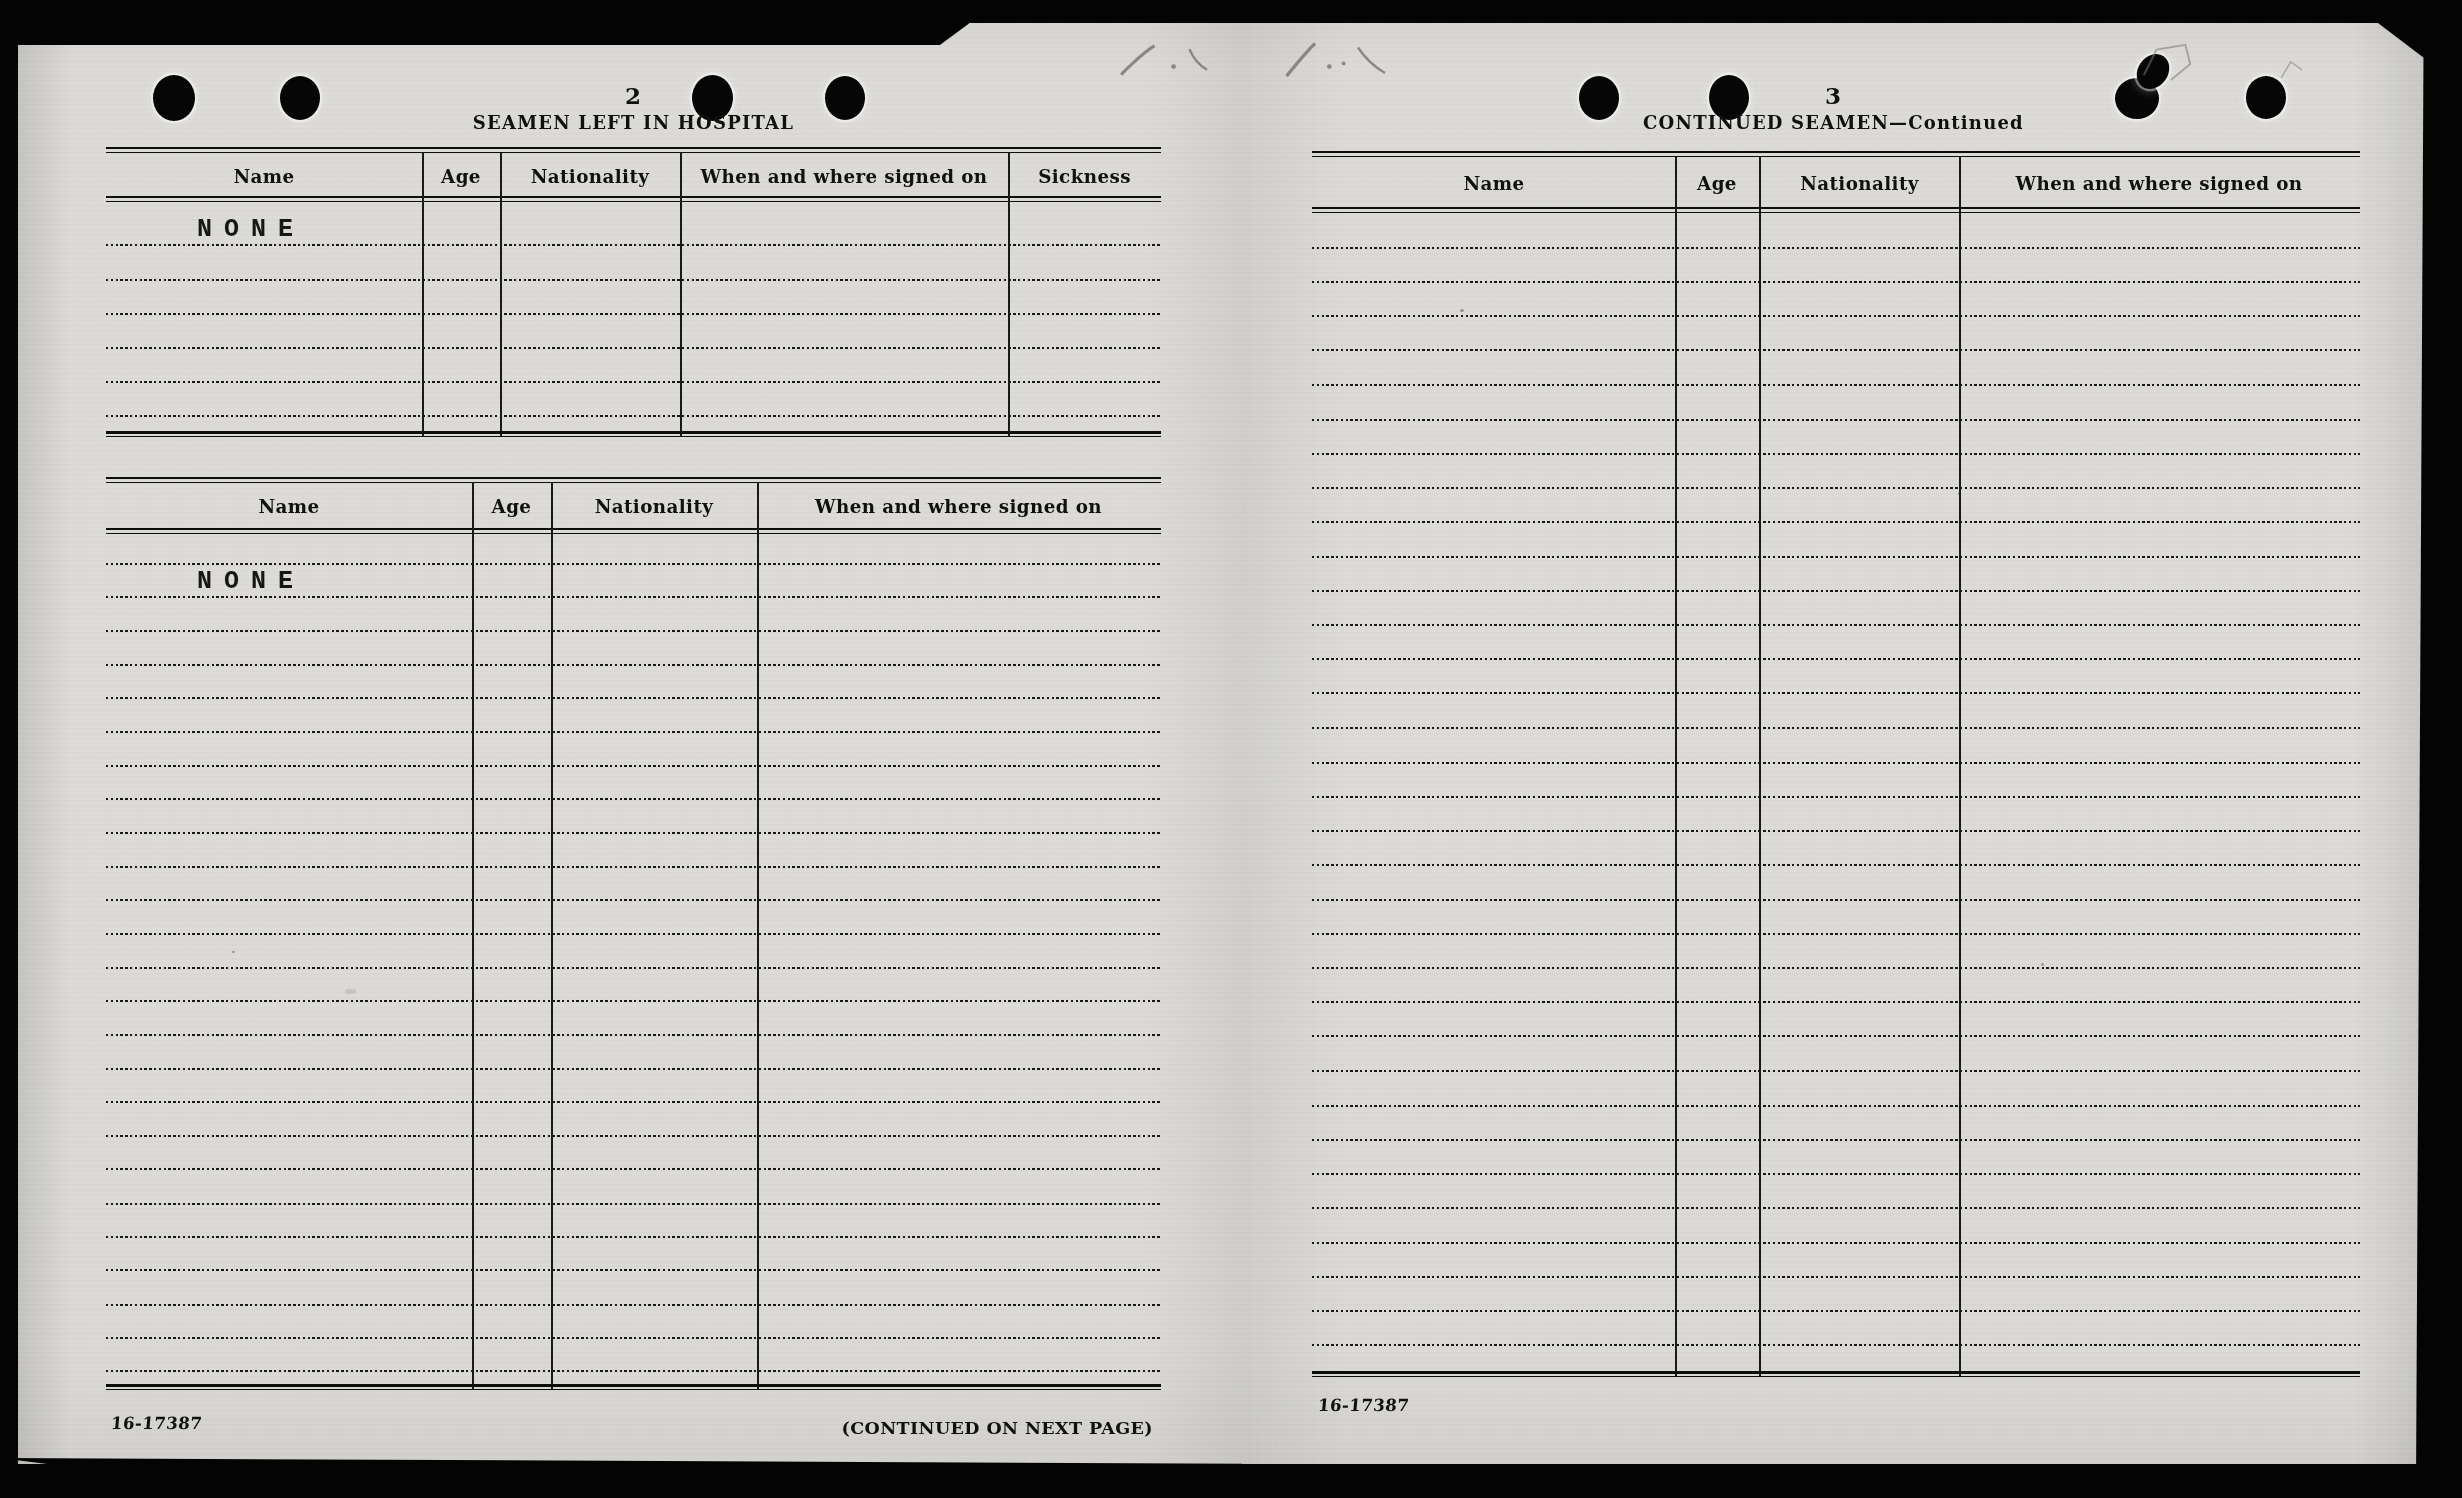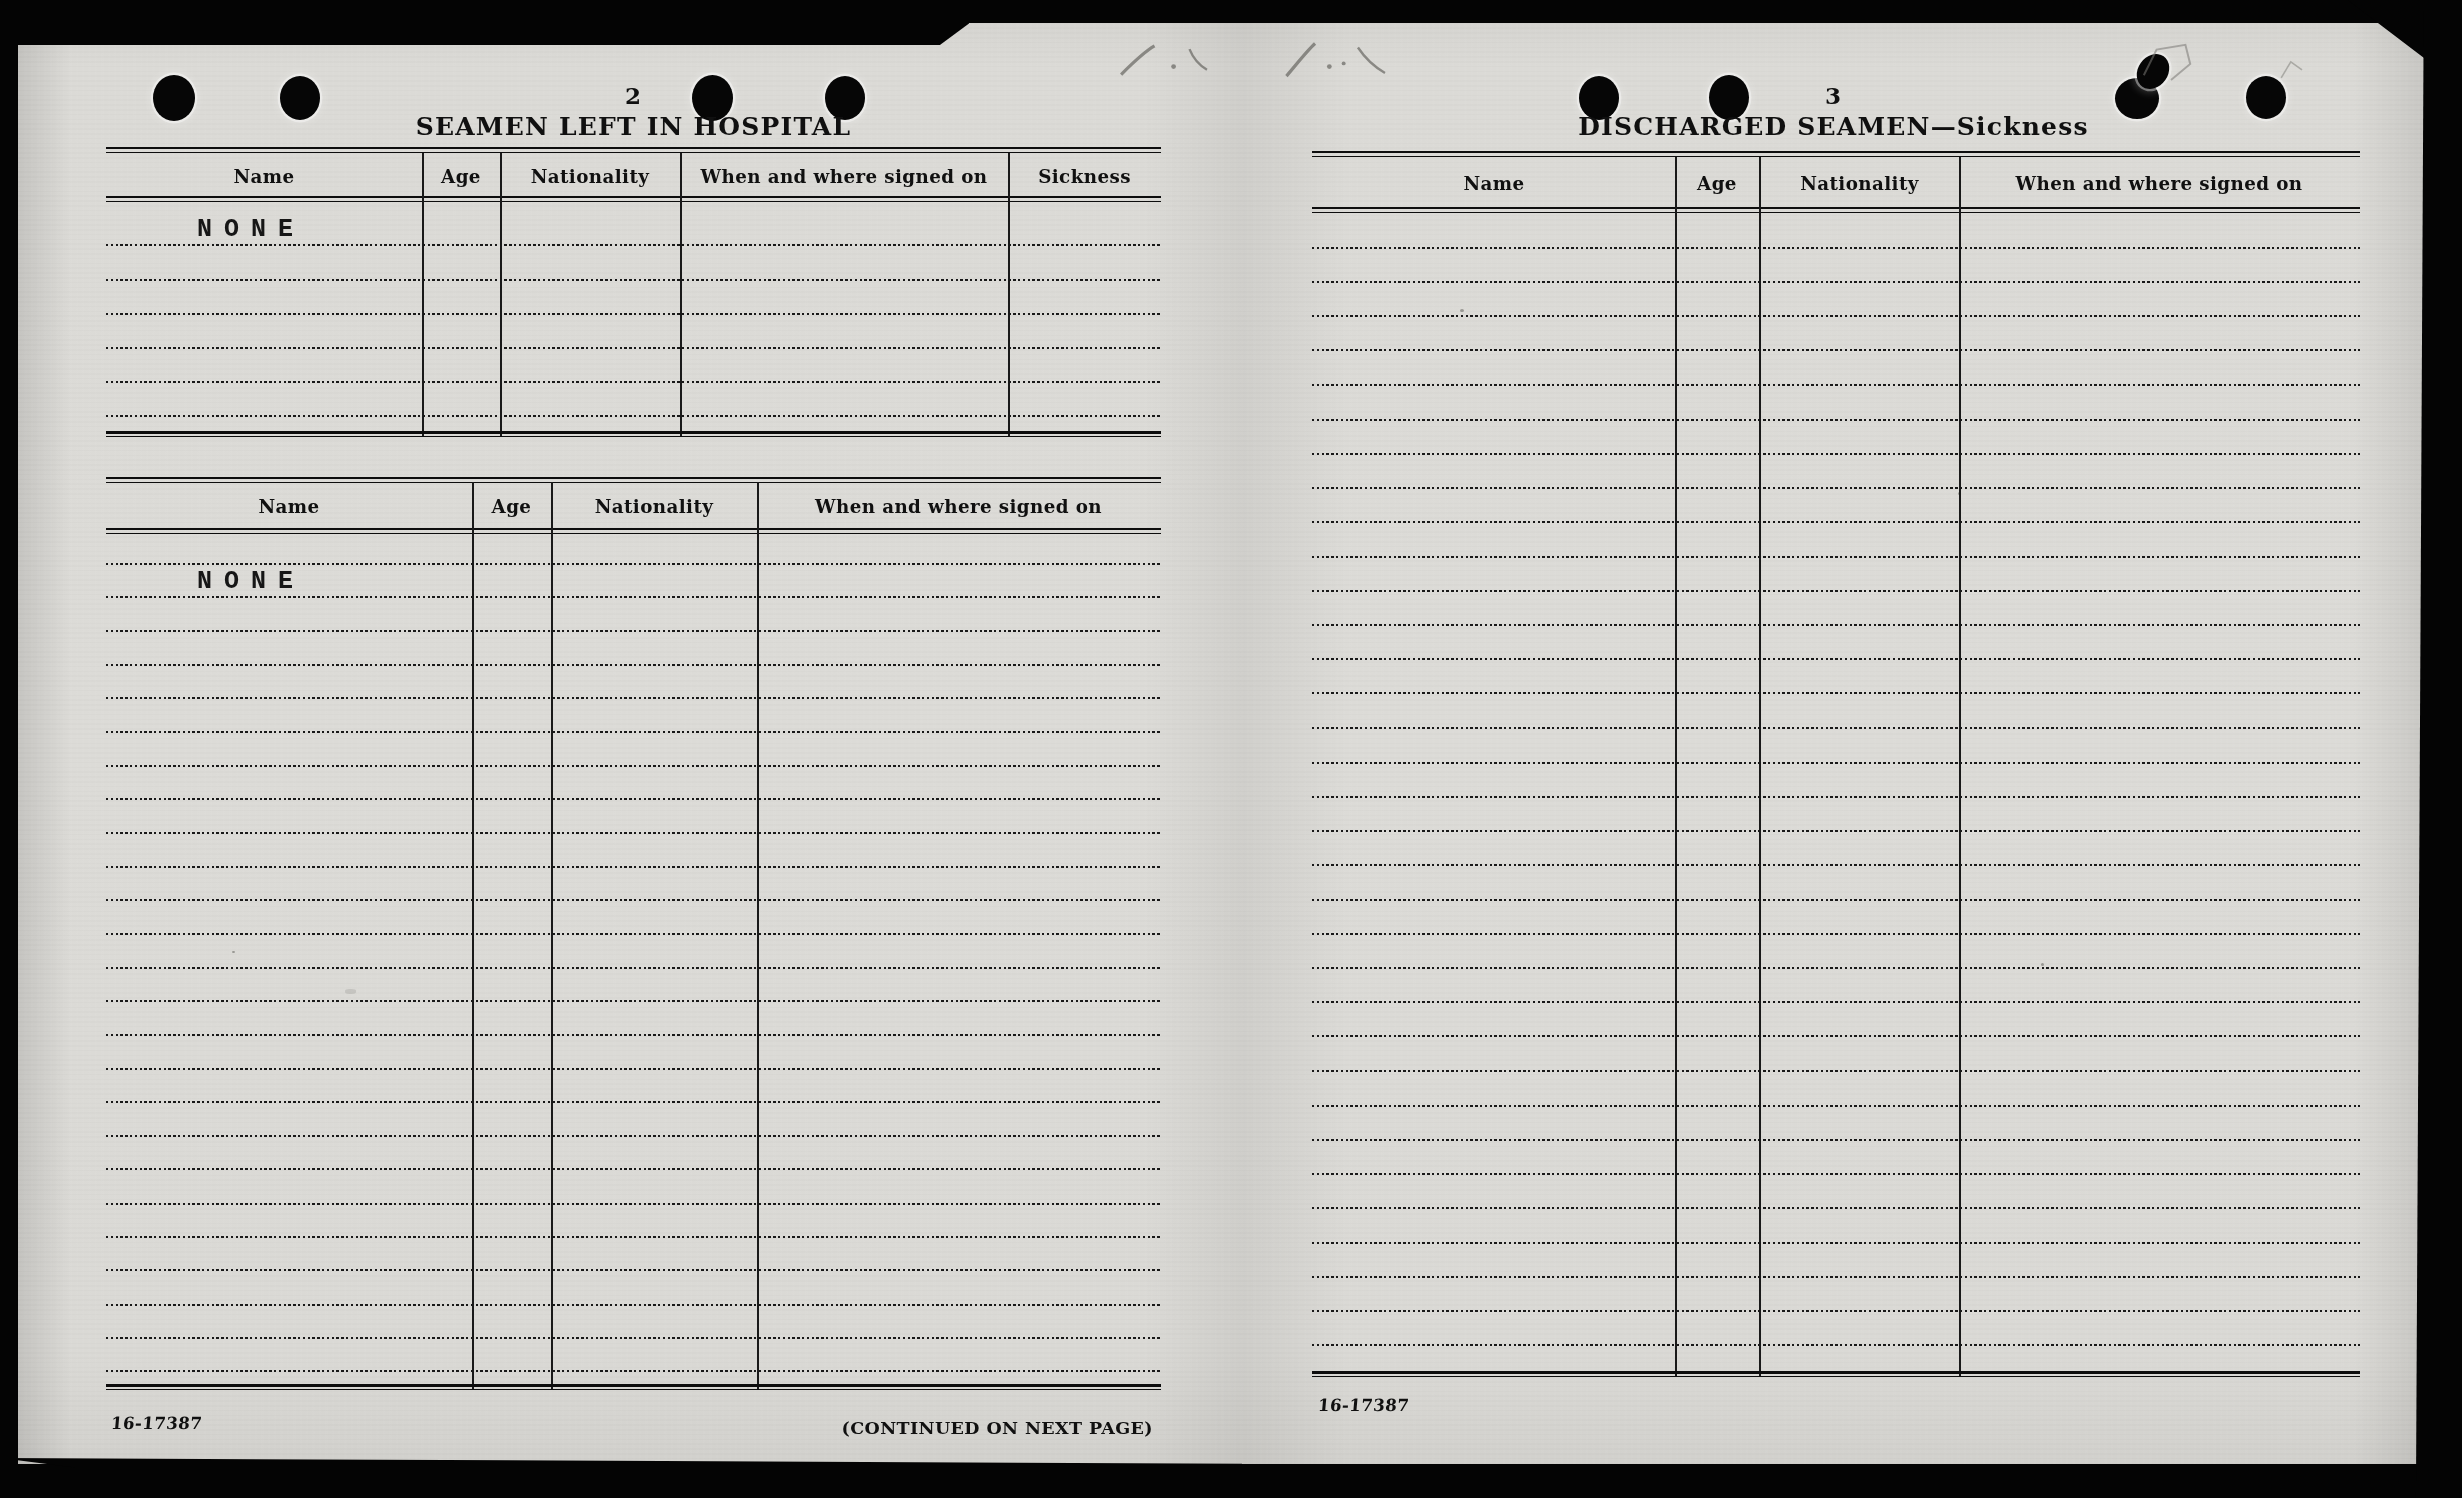--- a/index.html
+++ b/index.html
@@ -39,21 +39,21 @@
        border-top:2.4px solid #0d0d0d;border-bottom:1.6px solid #0d0d0d;}
   .dbl.sub{border-top-width:2.4px;border-bottom-width:0.8px;}
   .dbl.heavy{border-top-width:3.2px;border-bottom-width:1.6px;}
   .vline{position:absolute;width:1.6px;background:#191919;}
   .rows-layer{position:absolute;top:0;height:100%;}
   .dotted-row{position:absolute;left:0;width:100%;height:2.4px;
       background:repeating-linear-gradient(90deg,#181818 0,#181818 2.4px,rgba(0,0,0,0) 2.4px,rgba(0,0,0,0) 4.8px);}
 
   
   .pg-num{position:absolute;text-align:center;font-weight:700;font-size:23px;letter-spacing:0.8px;}
-  .sec-title{position:absolute;text-align:center;font-weight:700;font-size:25px;letter-spacing:1.2px;
+  .sec-title{position:absolute;text-align:center;font-weight:700;font-size:18px;letter-spacing:1.2px;
       font-family:"DejaVu Serif",serif;}
   .th{position:absolute;height:29px;line-height:29px;text-align:center;font-weight:700;font-size:18.3px;
       letter-spacing:0.4px;white-space:nowrap;}
   .typed{position:absolute;font-family:"Liberation Mono",monospace;font-weight:700;font-size:25px;
       letter-spacing:12px;color:#161616;}
   .form-num{position:absolute;font-weight:700;font-size:16.7px;transform:skewX(-5deg);letter-spacing:0.4px;}
   .cont-note{position:absolute;text-align:right;font-weight:700;font-size:17.5px;letter-spacing:0.4px;}
 
   
   .speck{position:absolute;background:#63625d;border-radius:50%;opacity:.55;}
@@ -171,21 +171,21 @@
       <div class="dotted-row" style="top: 1337px;"></div>
       <div class="dotted-row" style="top: 1370px;"></div>
     </div>
   <div class="typed" style="left:197px;top:567px;">NONE</div>
   <div class="dbl heavy" style="left:106px;top:1384px;width:1055px;"></div>
 
   <div class="form-num" style="left:111px;top:1413px;">16-17387</div>
   <div class="cont-note" style="left:98px;top:1418px;width:1055px;">(CONTINUED ON NEXT PAGE)</div>
 
   <div class="pg-num" style="left:1312px;top:82px;width:1043px;">3</div>
-  <div class="sec-title" style="left:1312px;top:112px;width:1043px;">DISCHARGED SEAMEN—Sickness</div>
+  <div class="sec-title" style="left:1312px;top:112px;width:1043px;">CONTINUED SEAMEN—Continued</div>
 
   <div class="dbl" style="left:1312px;top:151px;width:1048px;"></div>
   <div class="th" style="left:1312px;top:169px;width:364px;">Name</div>
   <div class="th" style="left:1675px;top:169px;width:84px;">Age</div>
   <div class="th" style="left:1759px;top:169px;width:201px;">Nationality</div>
   <div class="th" style="left:1959px;top:169px;width:400px;">When and where signed on</div>
   <div class="dbl sub" style="left:1312px;top:207px;width:1048px;"></div>
   <div class="vline" style="left:1675px;top:157px;height:1219px;"></div>
   <div class="vline" style="left:1759px;top:157px;height:1219px;"></div>
   <div class="vline" style="left:1959px;top:157px;height:1219px;"></div>

